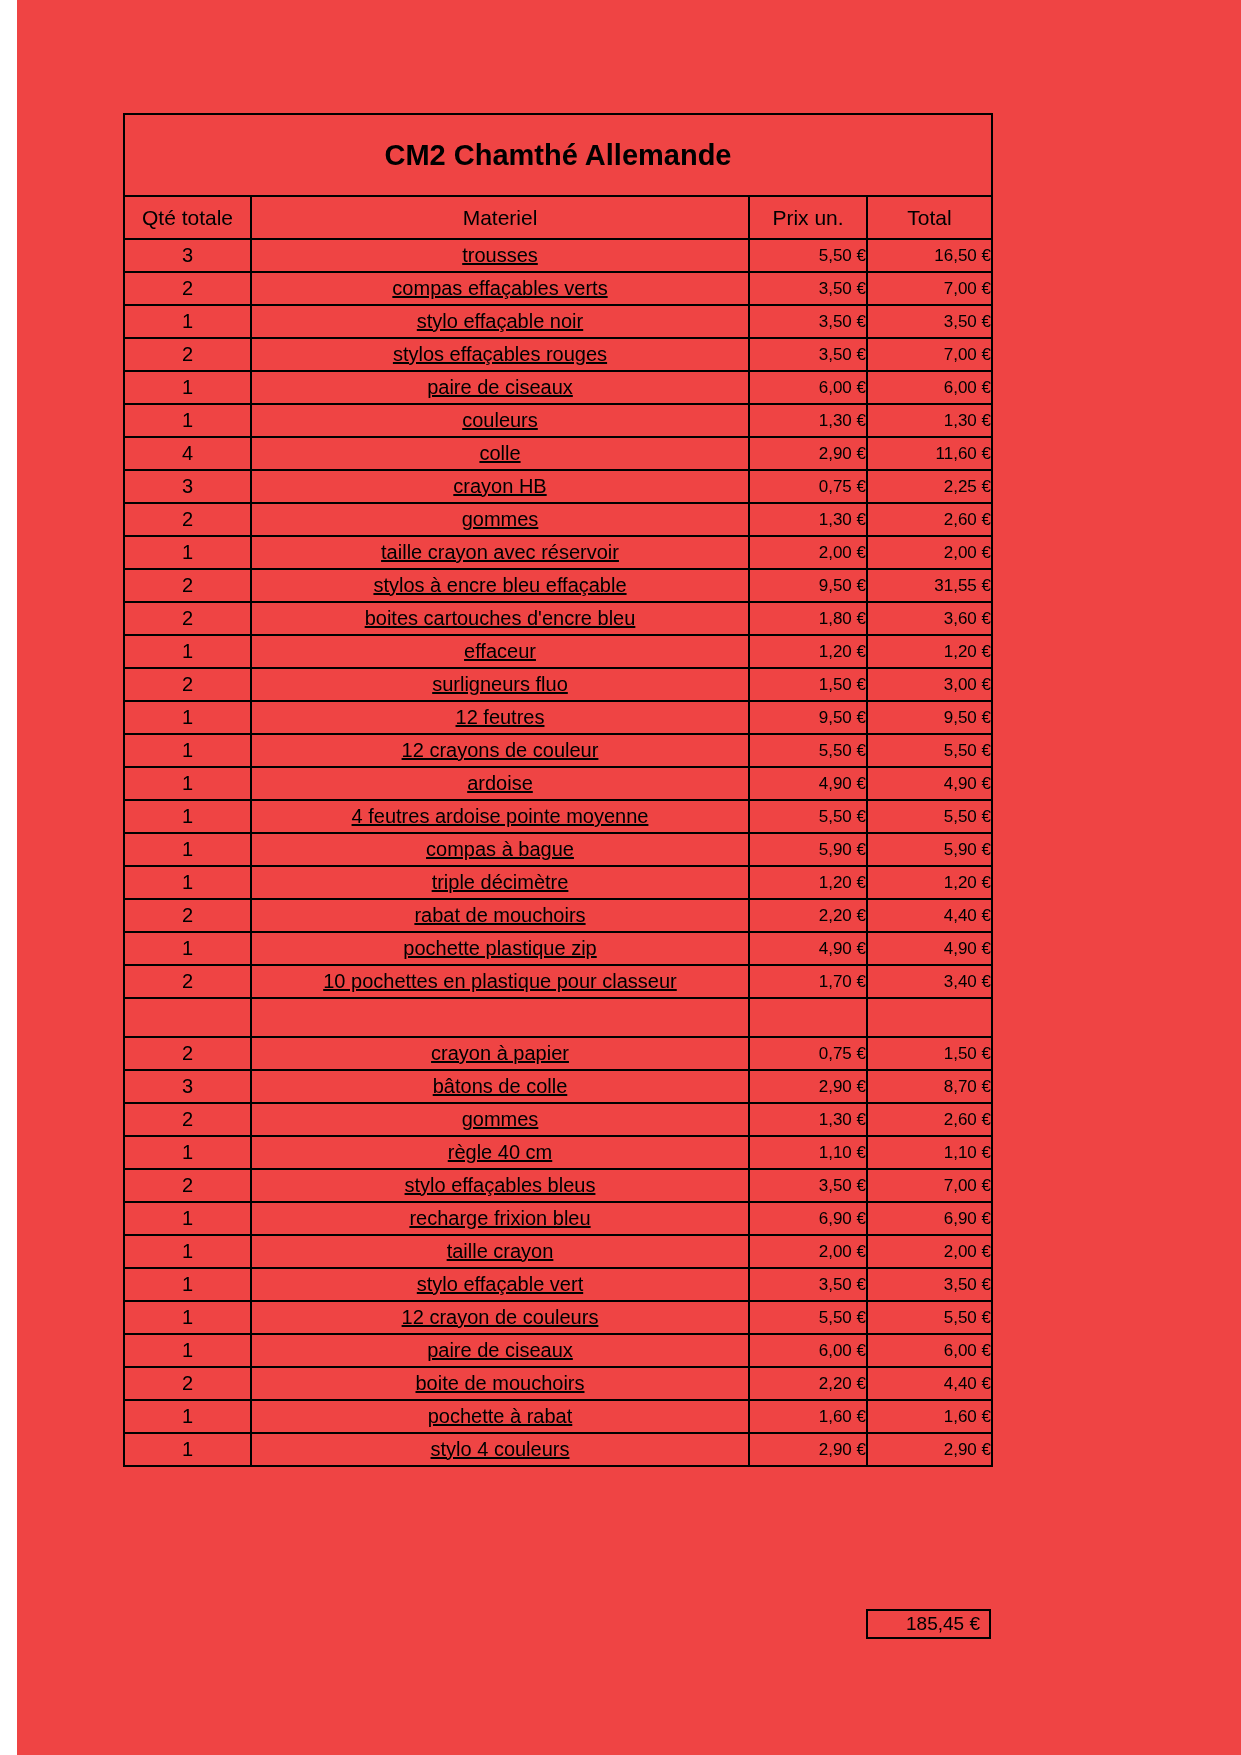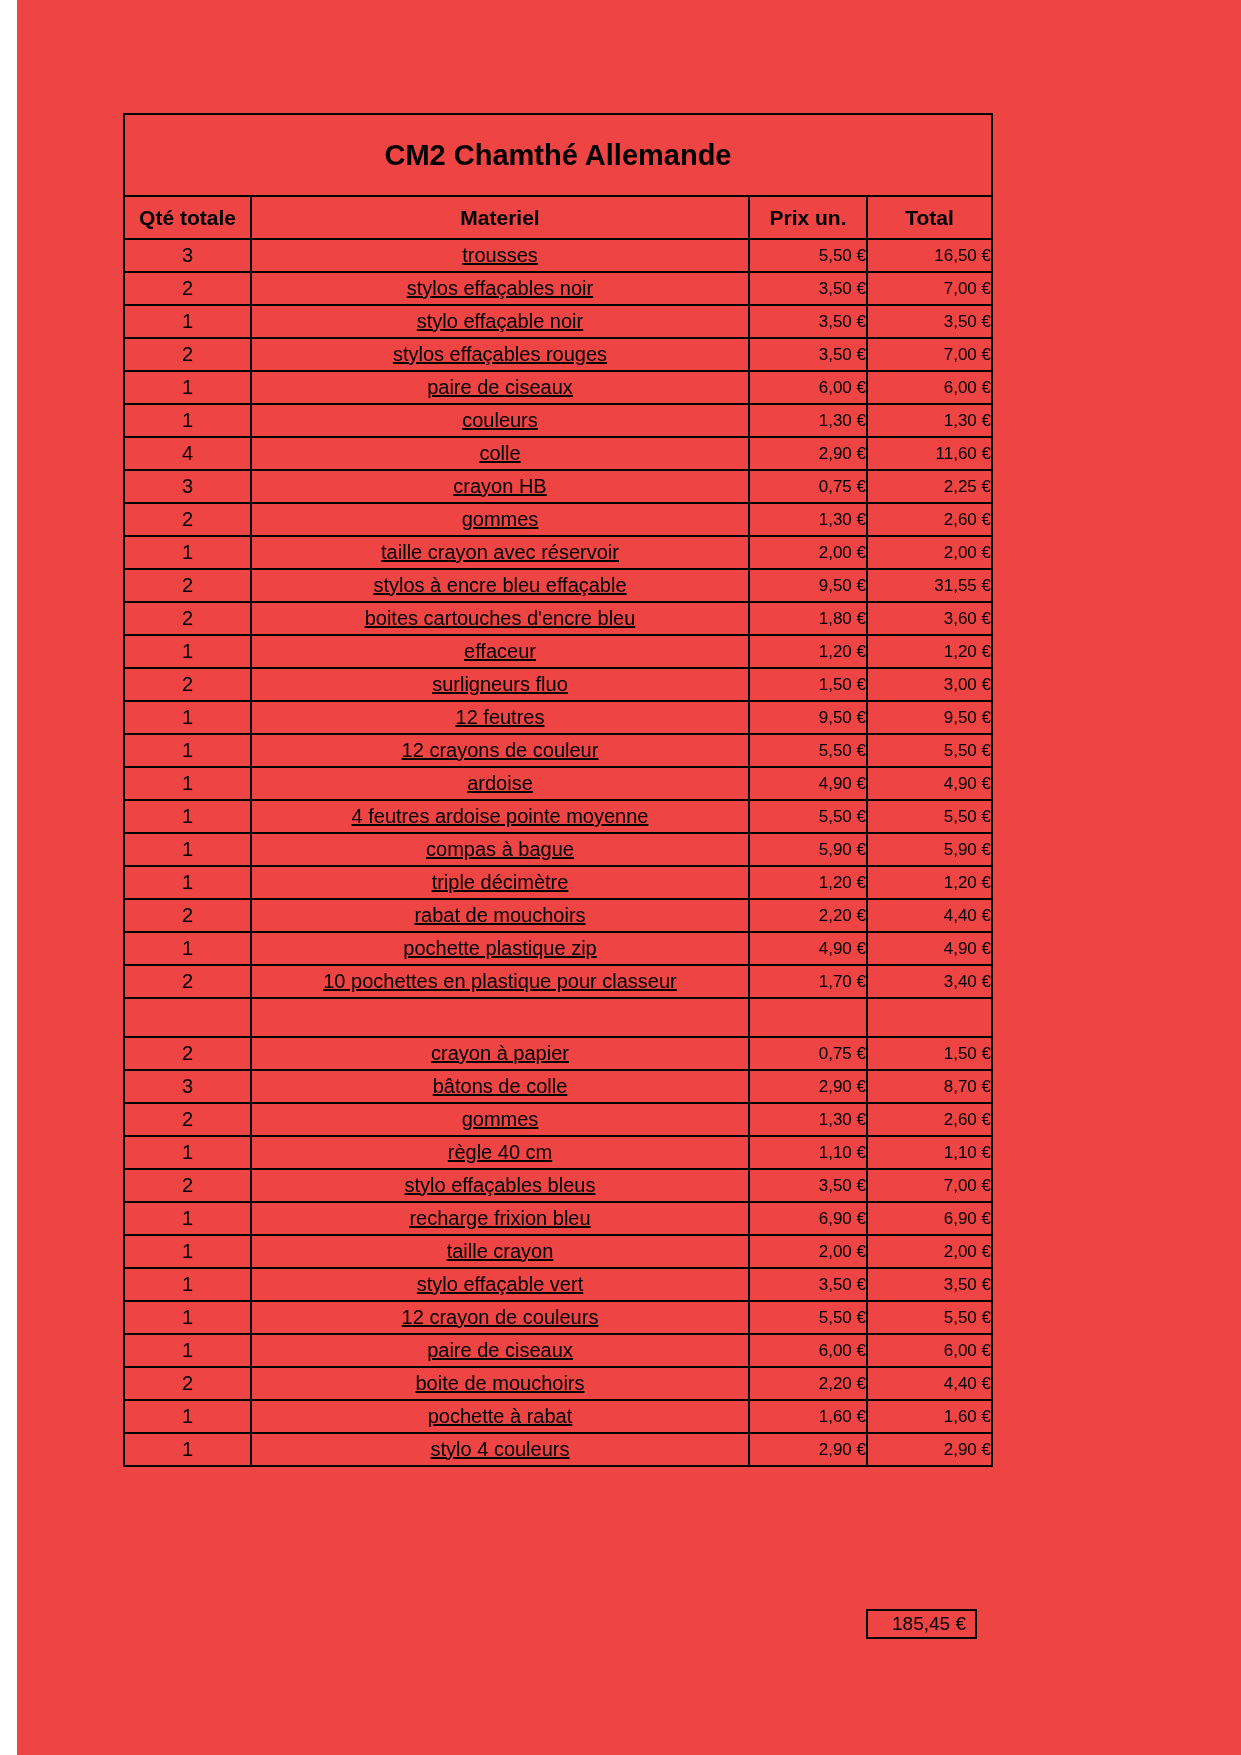--- a/index.html
+++ b/index.html
@@ -39,21 +39,21 @@
   }
   tr.title-row td {
     height: 80px;
     font-size: 29px;
     font-weight: bold;
     text-align: center;
   }
   tr.header-row td {
     height: 41px;
     font-size: 21px;
-    font-weight: bold;
+    font-weight: normal;
     text-align: center;
     border-radius: 6px;
   }
   tr.data-row td { height: 31px; }
   tr.blank-row td { height: 37px; }
   tr.section-row td {
     height: 31px;
     font-size: 20px;
     font-weight: bold;
     text-align: center;
@@ -69,21 +69,21 @@
   }
   td.price-cell {
     text-align: right;
     font-size: 17px;
     padding-right: 9px;
   }
   .grand-total-box {
     position: absolute;
     left: 849px;
     top: 1609px;
-    width: 111px;
+    width: 125px;
     height: 30px;
     border: 2px solid #000000;
     box-sizing: border-box;
     display: flex;
     align-items: center;
     justify-content: flex-end;
     padding-right: 9px;
     font-size: 19px;
   }
 </style>
@@ -110,21 +110,21 @@
           <td class="header-cell">Total</td>
         </tr>
         <tr class="data-row">
           <td class="qty-cell">3</td>
           <td class="item-cell">trousses</td>
           <td class="price-cell">5,50 €</td>
           <td class="price-cell">16,50 €</td>
         </tr>
         <tr class="data-row">
           <td class="qty-cell">2</td>
-          <td class="item-cell">stylos effaçables noir</td>
+          <td class="item-cell">compas effaçables verts</td>
           <td class="price-cell">3,50 €</td>
           <td class="price-cell">7,00 €</td>
         </tr>
         <tr class="data-row">
           <td class="qty-cell">1</td>
           <td class="item-cell">stylo effaçable noir</td>
           <td class="price-cell">3,50 €</td>
           <td class="price-cell">3,50 €</td>
         </tr>
         <tr class="data-row">

